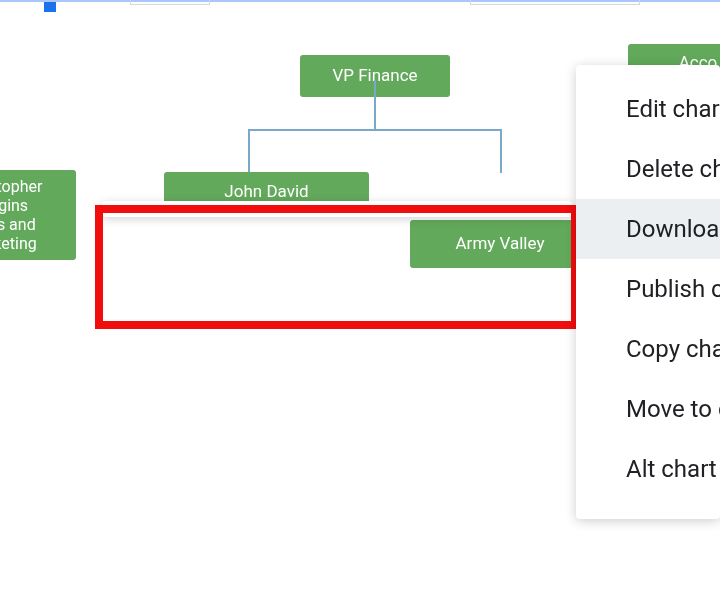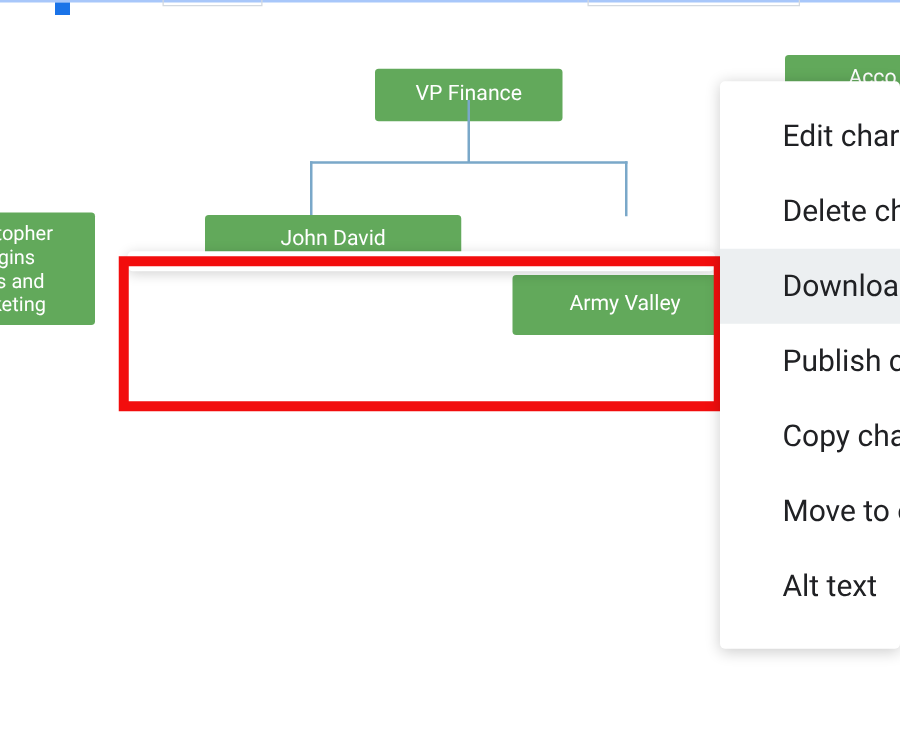--- a/index.html
+++ b/index.html
@@ -152,14 +152,14 @@
 
 <div class="highlight-box"></div>
 
 <div class="contextmenu">
   <div class="cm-item">Edit chart</div>
   <div class="cm-item">Delete cha</div>
   <div class="cm-item hover">Download</div>
   <div class="cm-item">Publish ch</div>
   <div class="cm-item">Copy char</div>
   <div class="cm-item">Move to ov</div>
-  <div class="cm-item">Alt text</div>
+  <div class="cm-item">Alt chart</div>
 </div>
 
 </body></html>

